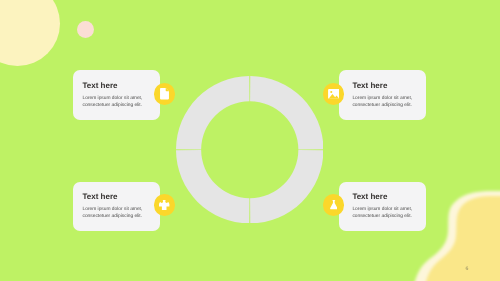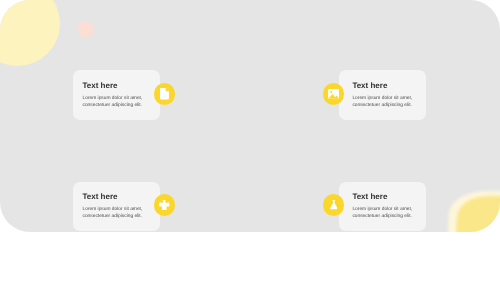--- a/index.html
+++ b/index.html
@@ -3,21 +3,21 @@
 <meta charset="utf-8">
 <style>
   html, body { margin:0; padding:0; }
   body {
     width: 500px; height: 281px; overflow: hidden;
     background: #ffffff;
     font-family: "Liberation Sans", sans-serif;
     -webkit-font-smoothing: antialiased;
     text-rendering: geometricPrecision;
   }
-  .slide { position: relative; width:500px; height:232px; background:#e5e5e5; overflow:hidden;border-radius:30px; }
+  .slide { position: relative; width:500px; height:281px; background:#bef264; overflow:hidden; }
 
   .blob-tl {
     position:absolute; left:-25px; top:-19px; width:85px; height:85px;
     border-radius:50%; background:#fcf3bf;
   }
   .dot-pink {
     position:absolute; left:76.5px; top:21.3px; width:17px; height:17px;
     border-radius:50%; background:#fbded4;
   }
   .blob-br { position:absolute; left:380px; top:160px; width:130px; height:131px; }

